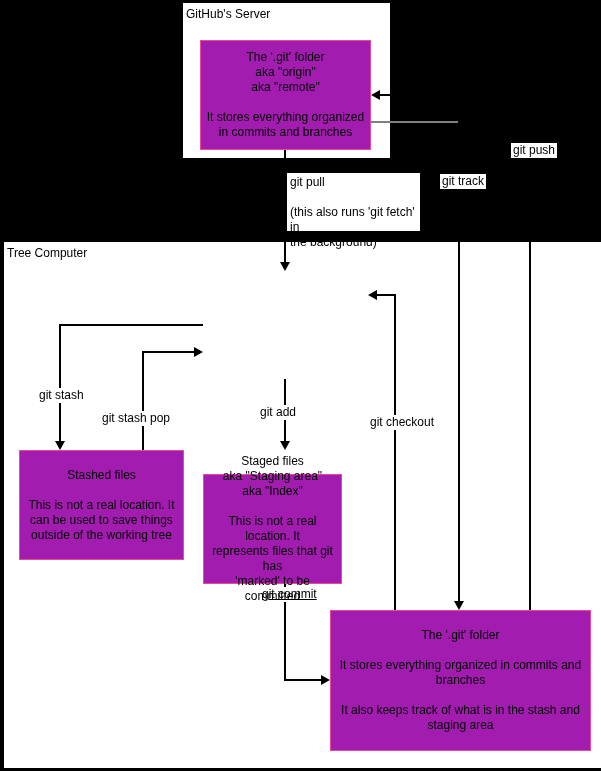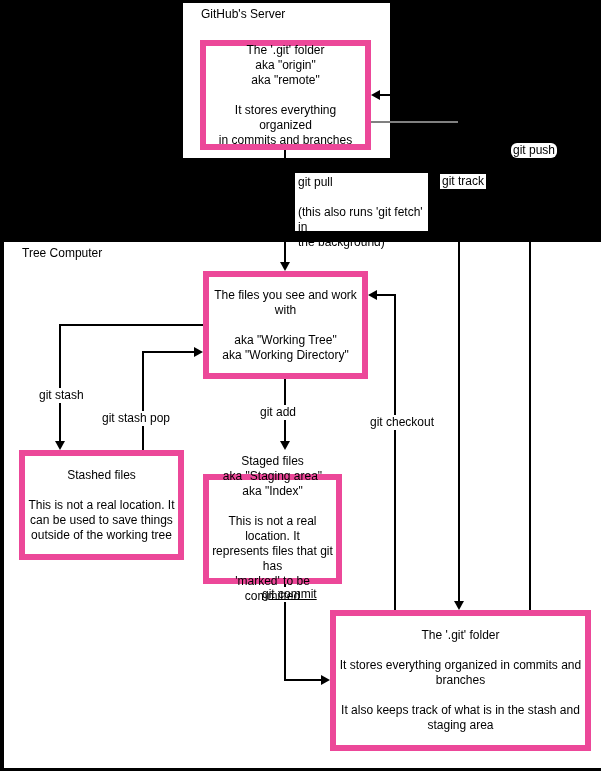--- a/index.html
+++ b/index.html
@@ -6,25 +6,25 @@
   .canvas {
     position:relative; width:601px; height:771px; overflow:hidden;
     background:#000000;
     font-family:"Liberation Sans", sans-serif;
     font-size:12px; line-height:15px; color:#000;
   }
   .region {
     position:absolute; background:#ffffff; z-index:1;
   }
   .region-title {
-    position:absolute; left:18px; top:4px; white-space:nowrap;
+    position:absolute; left:3px; top:4px; white-space:nowrap;
   }
   .node {
     position:absolute; z-index:5; box-sizing:border-box;
-    background:#ffffff; border:6px solid #ec4899;
+    background:#a21caf; border:1px solid #ec4899;
     display:flex; align-items:center; justify-content:center;
     text-align:center; white-space:pre-line; padding:2px;
   }
   .line { position:absolute; background:#000000; z-index:3; }
   .line.gray { background:#808080; }
   .arr { position:absolute; width:0; height:0; z-index:3; }
   .arr-down  { border-left:5px solid transparent; border-right:5px solid transparent; border-top:9px solid #000; }
   .arr-left  { border-top:5px solid transparent; border-bottom:5px solid transparent; border-right:9px solid #000; }
   .arr-right { border-top:5px solid transparent; border-bottom:5px solid transparent; border-left:9px solid #000; }
   .edge-label {
@@ -69,44 +69,39 @@
   <div class="arr arr-left" style="left:368px; top:290px;"></div>
 
   <div class="line gray" style="left:371px; top:121px; width:89px; height:2px;"></div>
   <div class="line" style="left:458px; top:121px; width:2px; height:480px;"></div>
   <div class="arr arr-down" style="left:454px; top:601px;"></div>
 
   <div class="line" style="left:529px; top:94px; width:2px; height:516px;"></div>
   <div class="line" style="left:380px; top:94px; width:150px; height:2px;"></div>
   <div class="arr arr-left" style="left:371px; top:90px;"></div>
 
-  <div class="edge-label" style="left:511px; top:143px;border-radius:6px;">git push</div>
-  <div class="edge-label boxy" style="left:295px; top:173px;">git pull
+  <div class="edge-label" style="left:511px; top:143px;">git push</div>
+  <div class="edge-label boxy" style="left:287px; top:173px;">git pull
 
 (this also runs 'git fetch' in
 the background)</div>
   <div class="edge-label" style="left:440px; top:174px;">git track</div>
   <div class="edge-label" style="left:37px; top:354px;margin-top:34px;">git stash</div>
   <div class="edge-label" style="left:100px; top:411px;">git stash pop</div>
   <div class="edge-label" style="left:258px; top:405px;">git add</div>
   <div class="edge-label" style="left:368px; top:391px;margin-top:24px;">git checkout</div>
   <div class="edge-label" style="left:260px; top:587px;text-decoration:underline;">git commit</div>
 
   <div class="node" style="left:200px; top:40px; width:171px; height:110px;">The '.git' folder
 aka "origin"
 aka "remote"
 
 It stores everything organized
 in commits and branches</div>
 
-  <div class="node" style="left:203px; top:271px; width:165px; height:108px;">The files you see and work
-with
-
-aka "Working Tree"
-aka "Working Directory"</div>
 
   <div class="node" style="left:19px; top:450px; width:165px; height:110px;">Stashed files
 
 This is not a real location. It
 can be used to save things
 outside of the working tree</div>
 
   <div class="node" style="left:203px; top:450px; width:139px; height:110px;margin-top:24px;">Staged files
 aka "Staging area"
 aka "Index"

